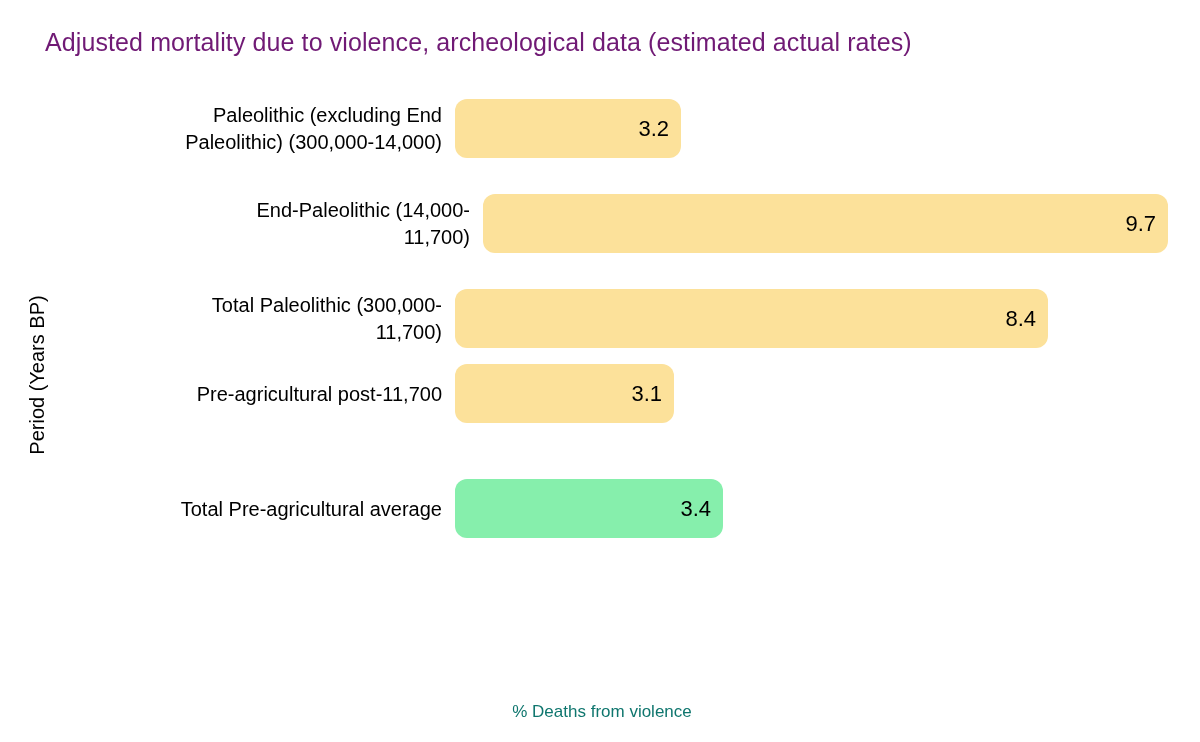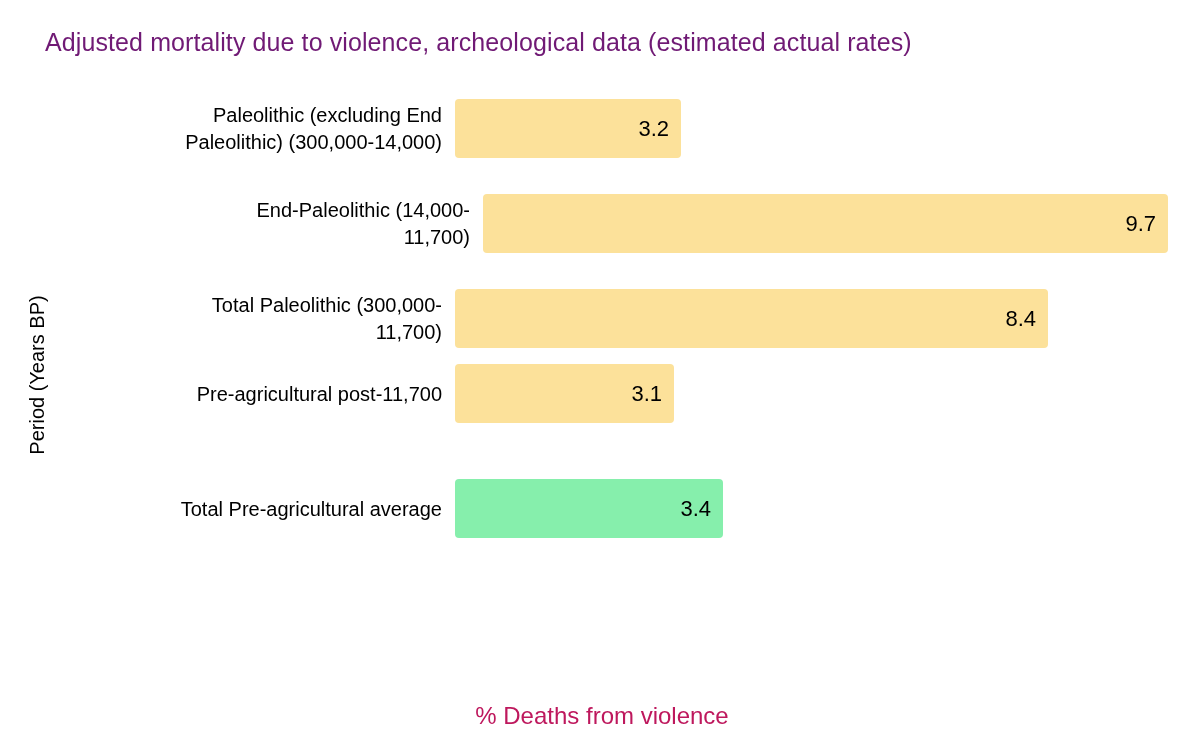--- a/index.html
+++ b/index.html
@@ -82,21 +82,21 @@
     font-size: 20px;
     line-height: 27px;
     color: #000000;
   }
 
   .bar {
     position: absolute;
     left: 455px;
     top: 0;
     height: 59px;
-    border-radius: 4px;
+    border-radius: 12px;
     box-sizing: border-box;
   }
 
   .bar-value {
     position: absolute;
     right: 12px;
     top: 50%;
     transform: translateY(-50%);
     font-size: 22px;
     color: #000000;
@@ -106,22 +106,22 @@
     color: #ffffff;
   }
 
   
   .xaxis-title {
     position: absolute;
     left: 0;
     top: 702px;
     width: 1196px;
     text-align: center;
-    font-size: 24px;
-    color: #be185d;
+    font-size: 17px;
+    color: #0f766e;
   }
   .xaxis-title span {
     display: inline-block;
     margin-left: 8px;
   }
 </style>
 </head>
 <body>
 
 <div id="chart-root">

